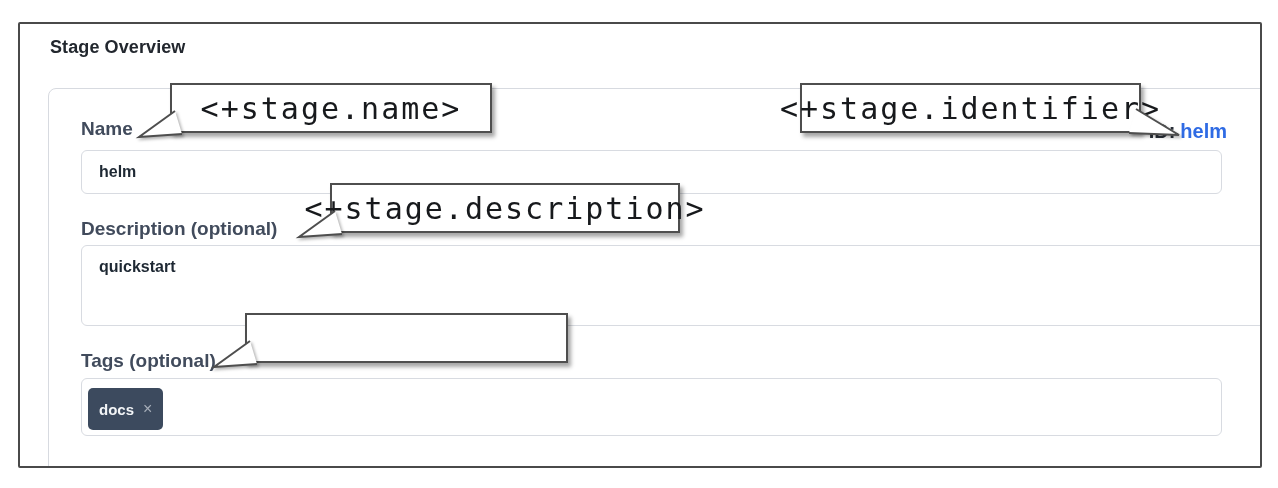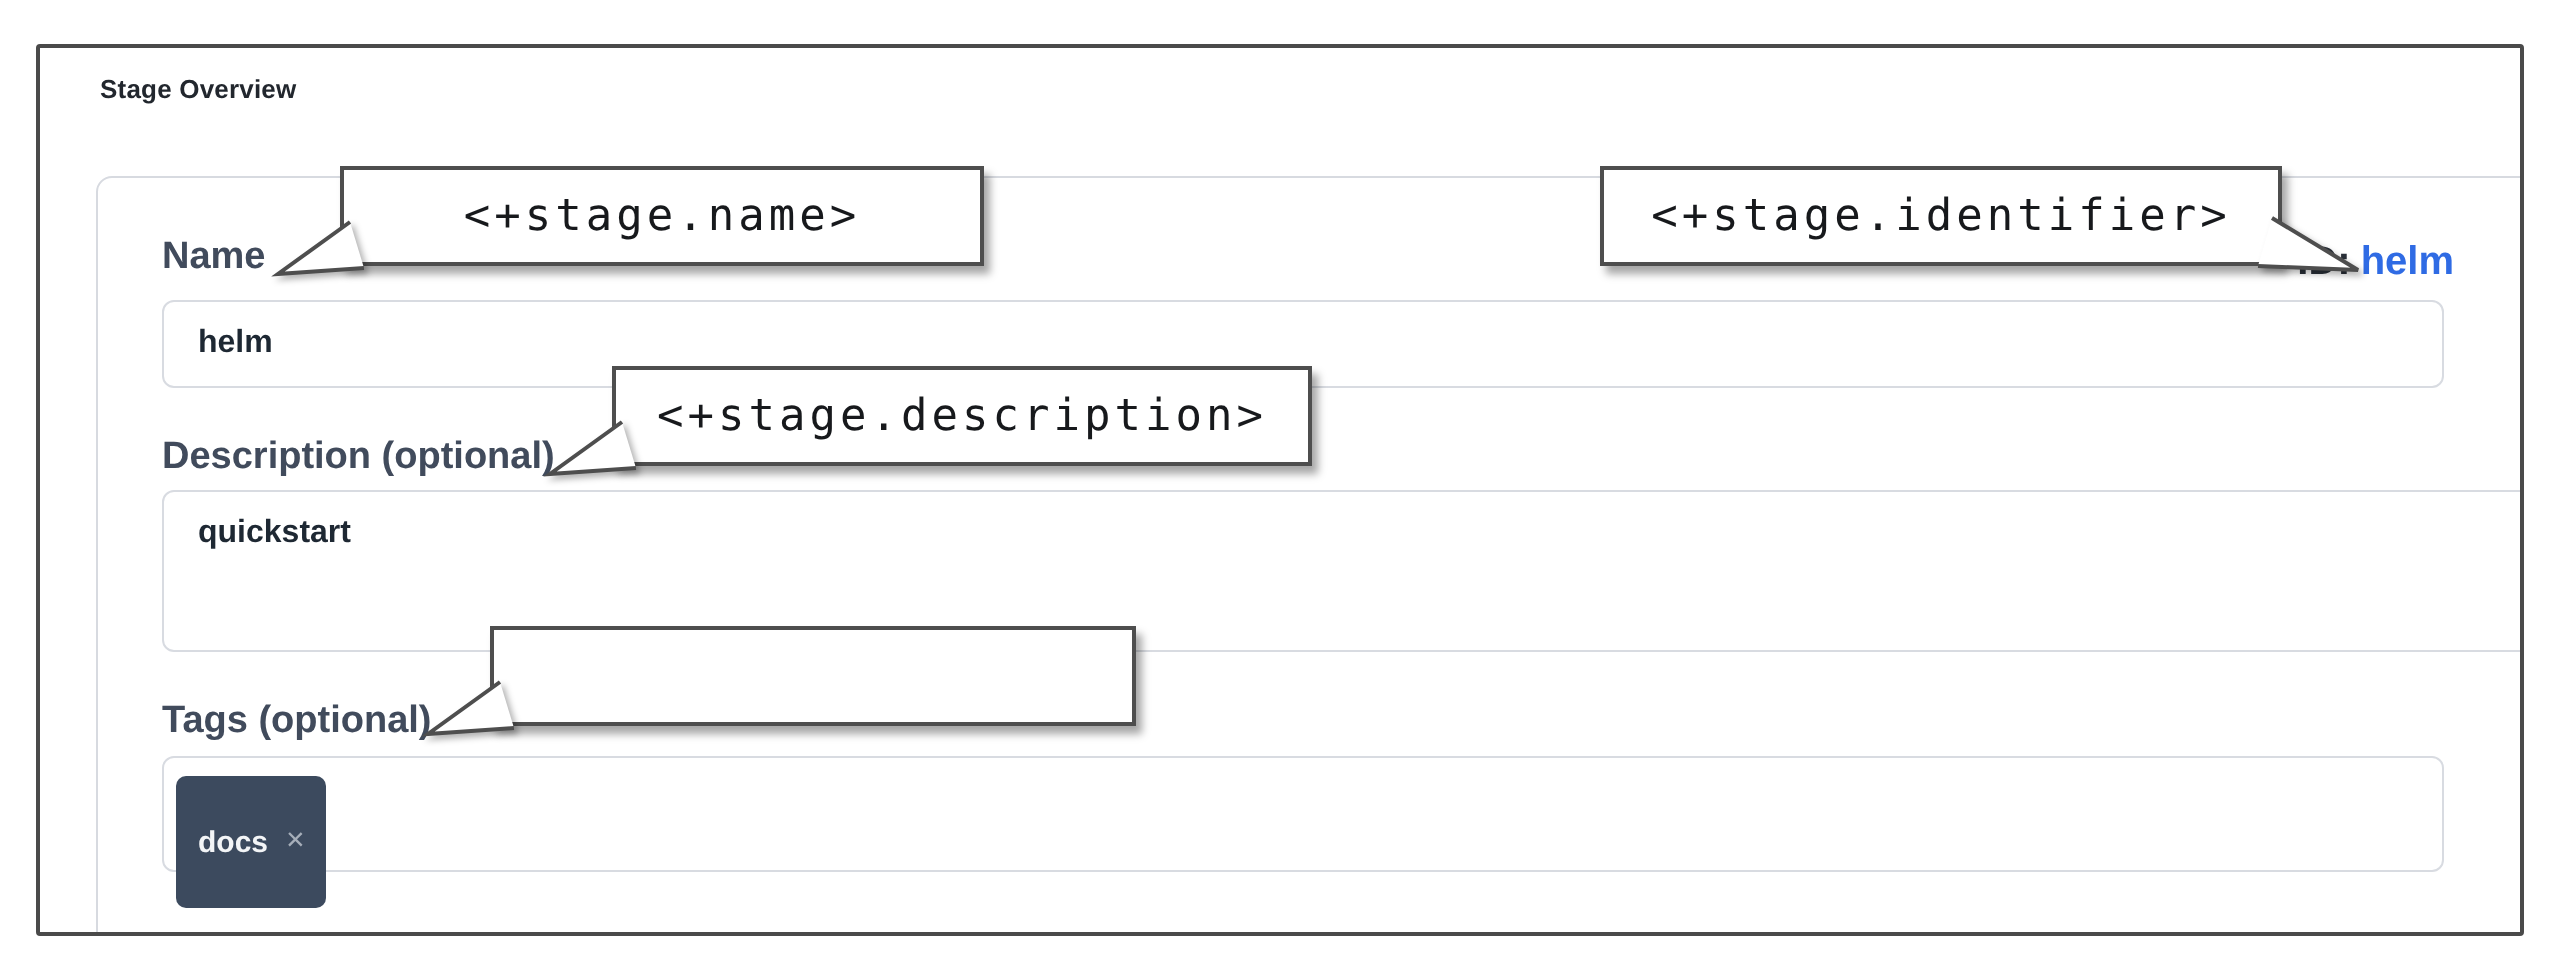--- a/index.html
+++ b/index.html
@@ -7,21 +7,21 @@
 
   
   .frame{
     position:absolute;left:18px;top:22px;width:1244px;height:446px;
     box-sizing:border-box;border:2px solid #4a4a4a;background:#ffffff;
     overflow:hidden;border-radius:2px;
   }
 
   .title{
     position:absolute;left:30px;top:13px;margin:0;
-    font-size:13px;font-weight:700;color:#22272e;letter-spacing:.1px;
+    font-size:18px;font-weight:700;color:#22272e;letter-spacing:.1px;
   }
 
   .panel{
     position:absolute;left:28px;top:64px;width:1380px;height:480px;
     border:1px solid #d7dae0;border-radius:8px;background:#ffffff;
   }
 
   .field-label{
     position:absolute;font-size:19px;font-weight:600;color:#414b5c;z-index:2;
   }
@@ -47,35 +47,35 @@
     font-size:16px;font-weight:600;color:#1e2833;outline:none;display:block;
   }
   .grip{position:absolute;right:3px;bottom:3px;}
 
   .tags-input{
     position:absolute;left:61px;top:354px;width:1141px;height:58px;
     box-sizing:border-box;border:1px solid #d8dbe1;border-radius:6px;
     background:#fff;display:flex;align-items:flex-start;padding:9px 6px;z-index:1;
   }
   .chip{
-    display:inline-flex;align-items:center;height:34px;padding:16px 11px;
+    display:inline-flex;align-items:center;height:34px;padding:4px 11px;
     background:#3c4a5e;border-radius:5px;gap:9px;
   }
   .chip-text{font-size:15px;font-weight:700;color:#f3f5f7;}
   .chip-x{font-size:16px;font-weight:400;color:#a6aeb9;cursor:pointer;line-height:1;}
 
   
   .callout{
     position:absolute;height:50px;box-sizing:border-box;z-index:5;
     background:#ffffff;border:2px solid #4e4e4e;
     box-shadow:3px 4px 4px rgba(0,0,0,.35);
     display:flex;align-items:center;justify-content:center;
   }
   .callout-text{
-    font-family:"DejaVu Sans Mono",monospace;font-size:22px;letter-spacing:2px;
+    font-family:"DejaVu Sans Mono",monospace;font-size:30px;letter-spacing:2px;
     color:#17191c;white-space:nowrap;
   }
   .tail{position:absolute;overflow:visible;pointer-events:none;
         filter:drop-shadow(2px 2px 1.5px rgba(0,0,0,.3));}
   .tail-left{left:-38px;top:22px;}
   .tail-right{right:-44px;top:20px;}
 </style>
 </head>
 <body>
 
@@ -115,21 +115,21 @@
     </svg>
   </div>
 
   <div class="callout" style="left:780px;top:59px;width:341px">
     <span class="callout-text">&lt;+stage.identifier&gt;</span>
     <svg class="tail tail-right" width="56" height="34">
       <path d="M9,4 L52,30 L2,28" fill="#ffffff" stroke="#4e4e4e" stroke-width="2"></path>
     </svg>
   </div>
 
-  <div class="callout" style="left:286px;top:159px;width:350px">
+  <div class="callout" style="left:310px;top:159px;width:350px">
     <span class="callout-text">&lt;+stage.description&gt;</span>
     <svg class="tail tail-left" width="54" height="36">
       <path d="M41,4 L5,30 L48,27" fill="#ffffff" stroke="#4e4e4e" stroke-width="2"></path>
     </svg>
   </div>
 
   <div class="callout" style="left:225px;top:289px;width:323px">
     <svg class="tail tail-left" width="54" height="36">
       <path d="M41,4 L5,30 L48,27" fill="#ffffff" stroke="#4e4e4e" stroke-width="2"></path>
     </svg>

